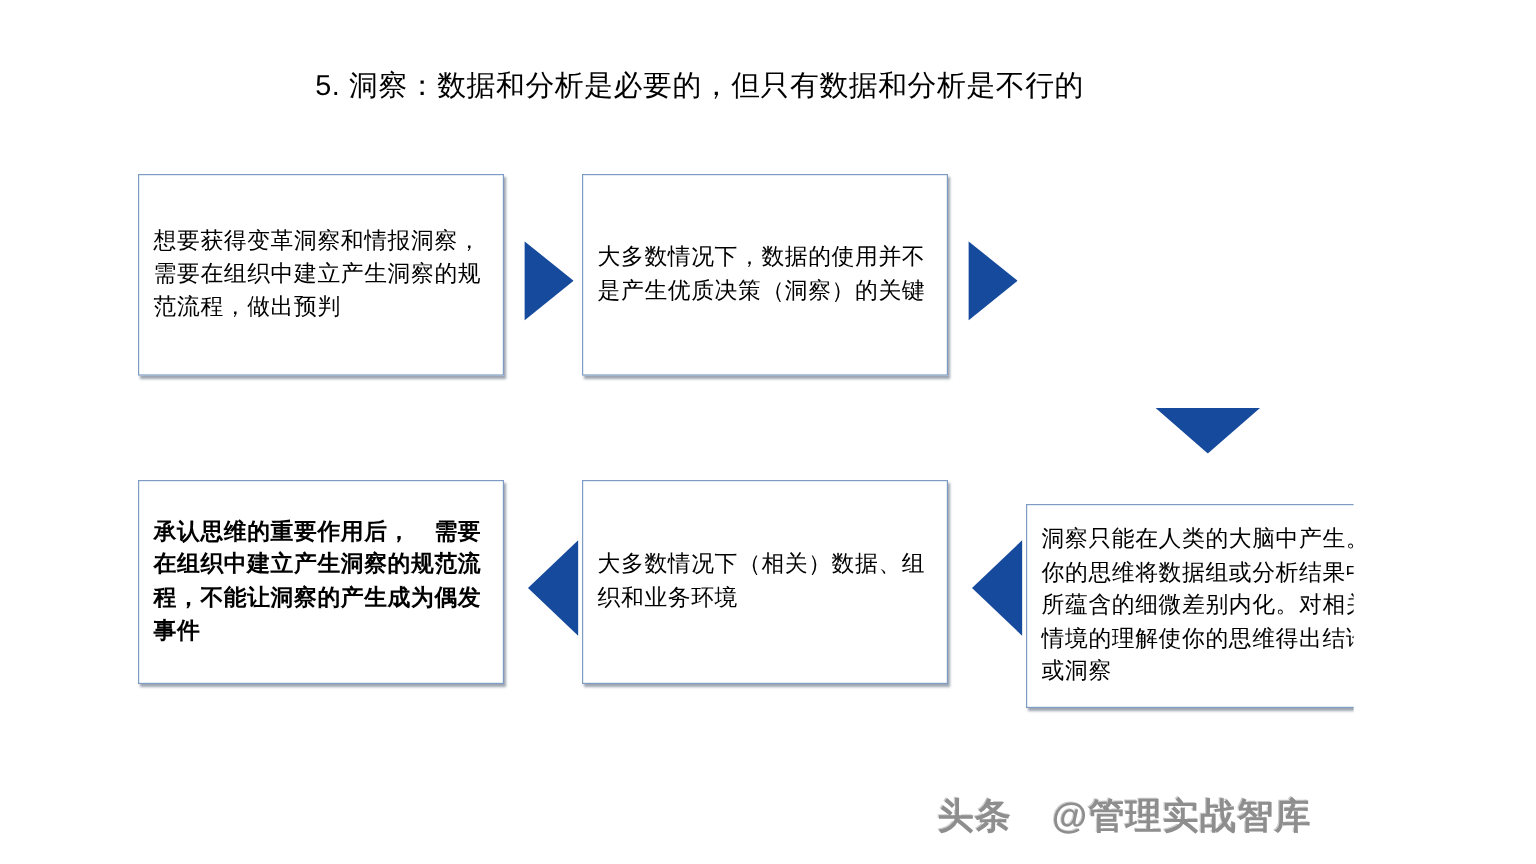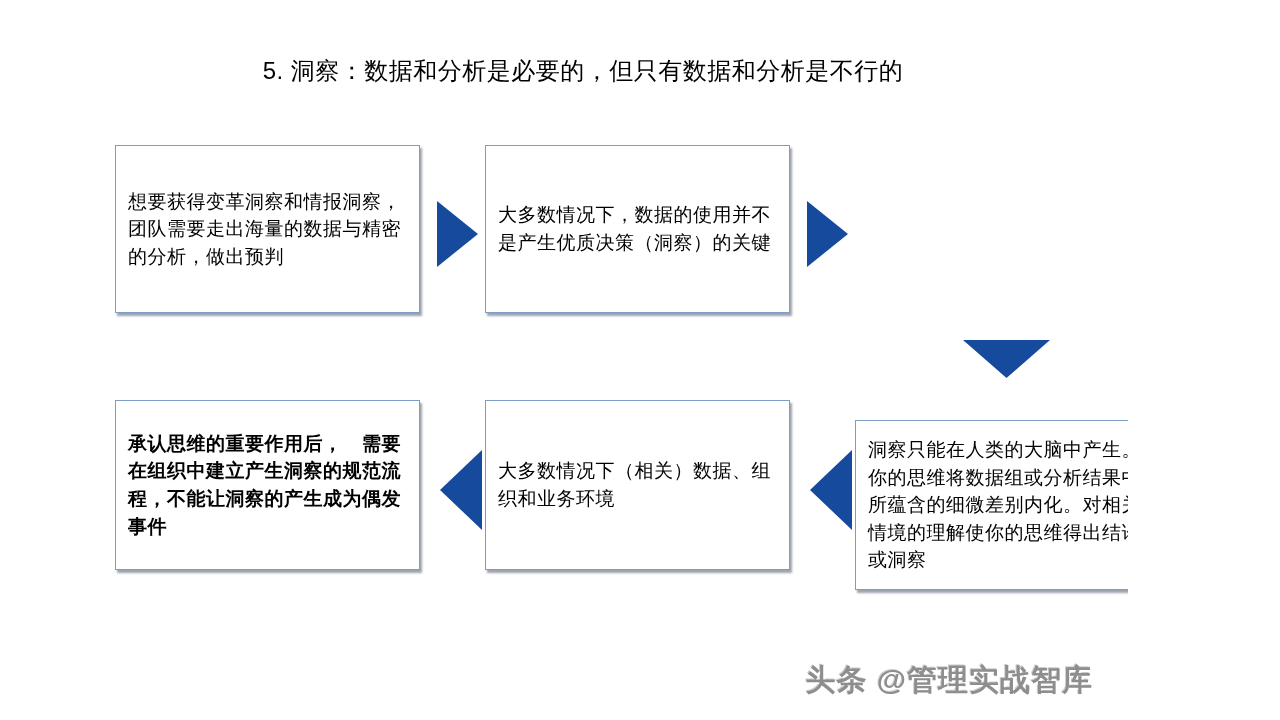--- a/index.html
+++ b/index.html
@@ -70,31 +70,31 @@
     right: 35px;
     font-size: 30px;
     font-weight: bold;
     letter-spacing: 1px;
     color: var(--watermark, #8e8e8e);
     text-shadow:
       2px 2px 0 rgba(255, 255, 255, 0.95),
       -1px -1px 0 rgba(110, 110, 110, 0.35);
     white-space: nowrap;
   }
-  .watermark .wm-handle { margin-left: 0; }
+  .watermark .wm-handle { margin-left: 24px; }
 </style>
 </head>
 <body>
 
 <div class="slide">
 
   <h1 class="slide-title">5. 洞察：数据和分析是必要的，但只有数据和分析是不行的</h1>
 
   <div class="flow-box pos-1">
-    <span class="box-text">想要获得变革洞察和情报洞察，团队需要走出海量的数据与精密的分析，做出预判</span>
+    <span class="box-text">想要获得变革洞察和情报洞察，需要在组织中建立产生洞察的规范流程，做出预判</span>
   </div>
 
   <svg class="flow-arrow arrow-pos-1" width="41" height="66" viewBox="0 0 41 66">
     <polygon points="0,0 41,33 0,66"></polygon>
   </svg>
 
   <div class="flow-box pos-2">
     <span class="box-text">大多数情况下，数据的使用并不是产生优质决策（洞察）的关键</span>
   </div>
 

